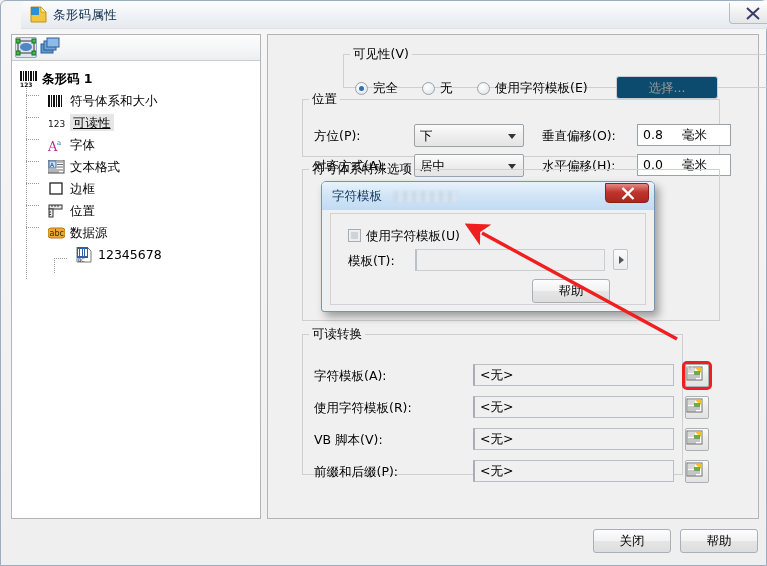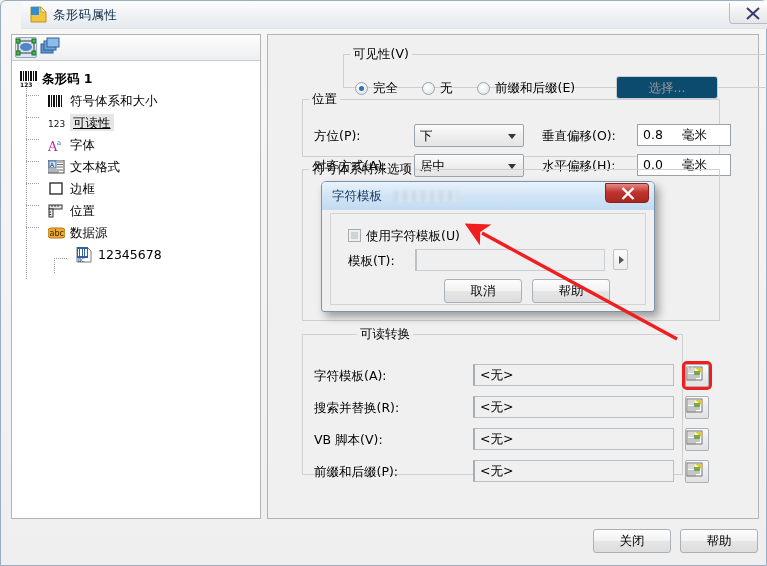--- a/index.html
+++ b/index.html
@@ -384,21 +384,21 @@
       <div class="radio on" style="left:11px; top:17px;">
         <span class="dot"></span>
         <span class="rl">完全</span>
       </div>
       <div class="radio" style="left:78px; top:17px;">
         <span class="dot"></span>
         <span class="rl">无</span>
       </div>
       <div class="radio" style="left:133px; top:17px;">
         <span class="dot"></span>
-        <span class="rl">前缀和后缀(E)</span>
+        <span class="rl">使用字符模板(E)</span>
       </div>
       <div class="btn disabled" style="left:272px; top:13px; width:102px; height:23px; line-height:21px;">选择...</div>
     </fieldset>
 
     <fieldset class="grp" style="left:34px; top:56px; width:418px; height:66px;">
       <legend>位置</legend>
       <span class="lbl-txt" style="left:11px; top:20px;">方位(P):</span>
       <div class="combo" style="left:111px; top:16px; width:110px; height:23px;">
         <span>下</span>
         <span class="arr"></span>
@@ -418,21 +418,21 @@
       <div class="tinput" style="left:334px; top:46px; width:94px; height:22px;">
         <span>0.0</span>
         <span class="unit" style="left:44px; top:0;">毫米</span>
       </div>
     </fieldset>
 
     <fieldset class="grp" style="left:34px; top:126px; width:418px; height:160px;">
       <legend>符号体系特殊选项</legend>
     </fieldset>
 
-    <fieldset class="grp" style="left:34px; top:291px; width:381px; height:149px;padding-left:48px;">
+    <fieldset class="grp" style="left:34px; top:291px; width:381px; height:149px;">
       <legend>可读转换</legend>
 
       <span class="lbl-txt" style="left:11px; top:25px;">字符模板(A):</span>
       <div class="tinput ro" style="left:170px; top:21px; width:201px; height:22px;">
         <span>&lt;无&gt;</span>
       </div>
       <div class="browse hl" style="left:382px; top:21px;">
         <svg width="18" height="17" viewBox="0 0 18 17">
           <rect x="1" y="2" width="15" height="13" fill="#fff" stroke="#6f6f6f"></rect>
           <rect x="2" y="3" width="7" height="5" fill="#d8d8d8"></rect>
@@ -442,21 +442,21 @@
               <rect x="3" y="3" width="2" height="2"></rect>
             </g>
           <path d="M9 3 L16 3 L16 9 Z" fill="#e8c530"></path>
           <path d="M8 6 L14 6 L14 10 L8 10 Z" fill="#6fae3c"></path>
           <g stroke="#8a8a8a">
               <path d="M2 10 H14 M2 12 H14 M2 14 H10"></path>
             </g>
         </svg>
       </div>
 
-      <span class="lbl-txt" style="left:11px; top:57px;">搜索并替换(R):</span>
+      <span class="lbl-txt" style="left:11px; top:57px;">使用字符模板(R):</span>
       <div class="tinput ro" style="left:170px; top:53px; width:201px; height:22px;">
         <span>&lt;无&gt;</span>
       </div>
       <div class="browse" style="left:382px; top:53px;">
         <svg width="18" height="17" viewBox="0 0 18 17">
           <rect x="1" y="2" width="15" height="13" fill="#fff" stroke="#6f6f6f"></rect>
           <rect x="2" y="3" width="7" height="5" fill="#d8d8d8"></rect>
           <path d="M9 3 L16 3 L16 9 Z" fill="#e8c530"></path>
           <path d="M8 6 L14 6 L14 10 L8 10 Z" fill="#6fae3c"></path>
           <g stroke="#8a8a8a">
@@ -520,21 +520,20 @@
       </div>
 
       <span class="lbl-txt" style="left:17px; top:39px;">模板(T):</span>
       <div class="dlg-input" style="left:84px; top:35px; width:190px; height:22px;">
         <span></span>
       </div>
       <div class="expand-btn" style="left:282px; top:35px;">
         <span class="a"></span>
       </div>
 
-      <div class="btn" style="left:113px; top:65px; width:78px; height:24px; line-height:22px;">取消</div>
       <div class="btn" style="left:201px; top:65px; width:78px; height:24px; line-height:22px;">帮助</div>
     </div>
   </div>
 
   <svg id="arrow">
     <defs>
       <marker id="ah" markerWidth="7" markerHeight="7" refX="1.2" refY="3.5" orient="auto">
         <path d="M0,0 L7,3.5 L0,7 L1.8,3.5 Z" fill="#f01e1e"></path>
       </marker>
     </defs>

